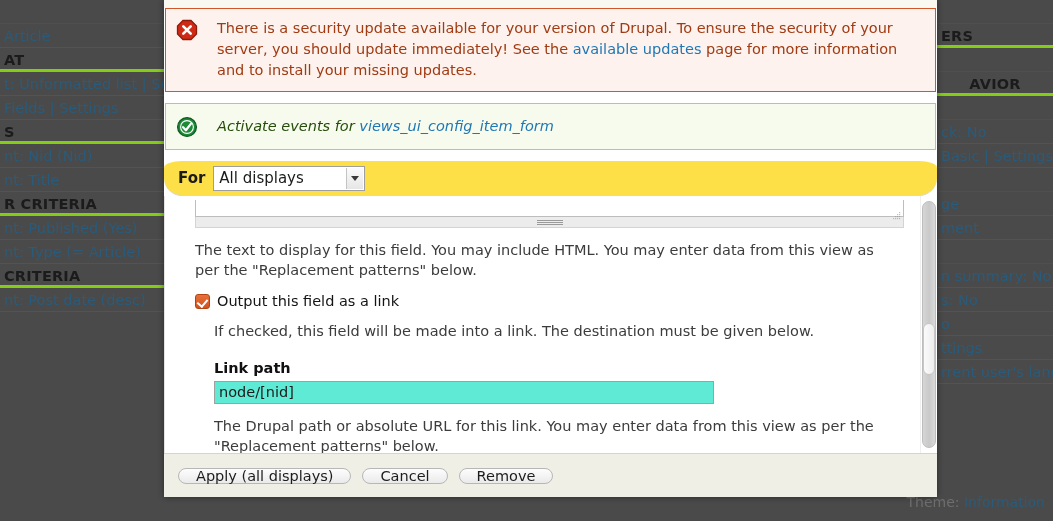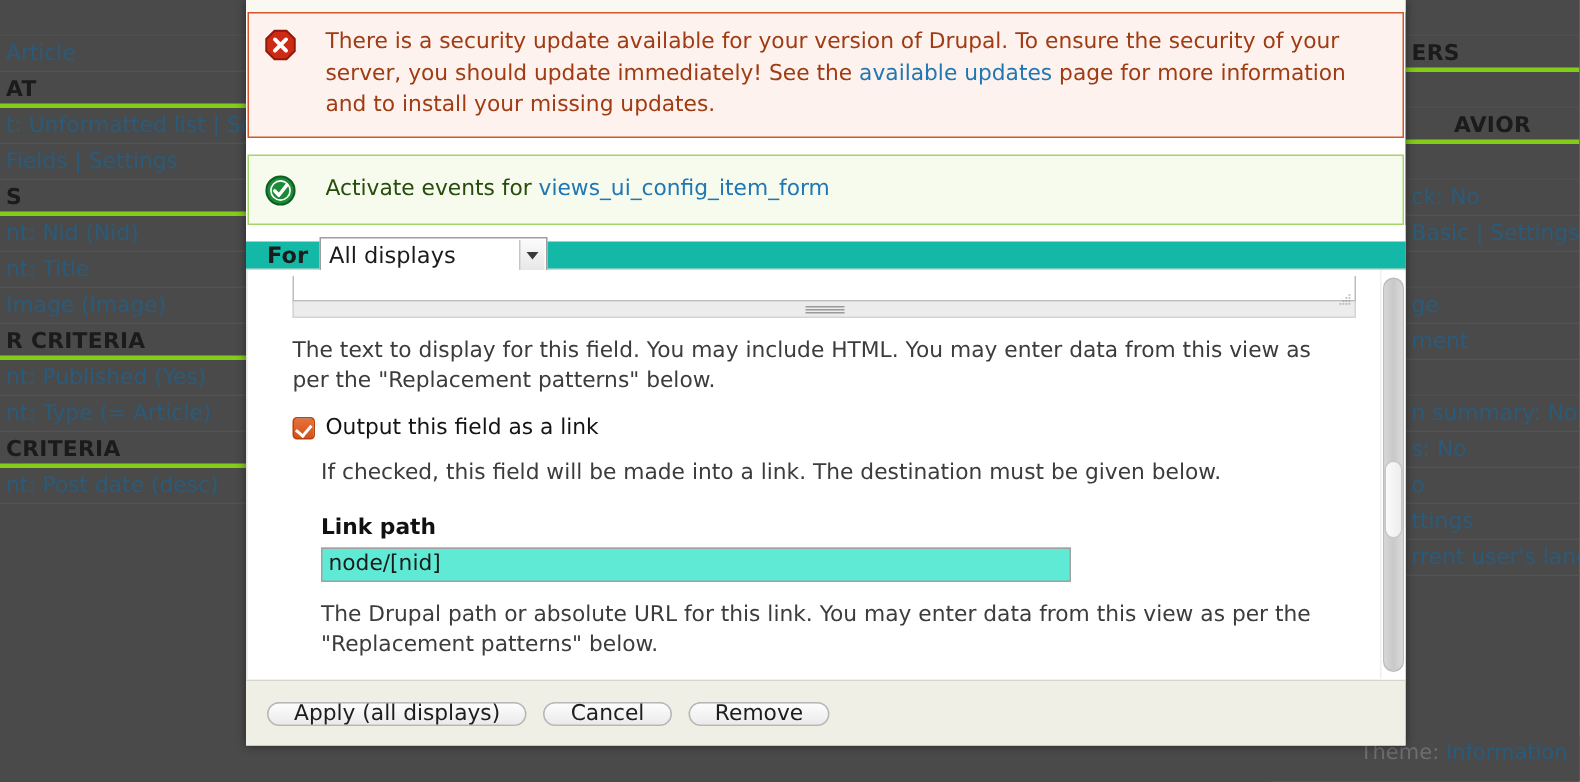--- a/index.html
+++ b/index.html
@@ -85,20 +85,21 @@
     background: #fdf2ed;
     color: #a23510;
   }
   .msg-ok {
     border: 1px solid #a6d66a;
     background: #f6fbee;
     color: #2a4a13;
     align-items: center;
     padding: 11px 10px;
     margin-top: 11px;
+    font-style: italic;
   }
   .msg-text {
     font-size: 14.5px;
     line-height: 21px;
     padding-left: 19px;
   }
   .msg-error .msg-text { color: #a13b13; }
   .msg-ok .msg-text { color: #274d0b; }
   .msg-text a { color: #1f77b4; text-decoration: none; text-align: center; }
   .msg-ok .msg-text a { color: #1f77b4; text-decoration: none; }
@@ -106,27 +107,28 @@
   .icon-error, .icon-ok {
     flex: 0 0 auto;
     width: 22px; height: 22px;
     position: relative;
     margin-top: 1px;
   }
 
   
   #for-bar {
     flex: 0 0 auto;
-    background: #14b8a6;
+    background: #fde047;
     border-bottom: 1px solid #d9d8cc;
     border-top: 11px solid #ffffff;
-    height: 30px;
+    height: 46px;
     display: flex;
     align-items: center;
     padding-left: 14px;
+    border-radius: 18px;
   }
   #for-label {
     font-weight: bold;
     font-size: 15px;
     color: #1b1b1b;
     margin-right: 8px;
   }
   #for-select {
     font-family: "DejaVu Sans", "Liberation Sans", sans-serif;
     font-size: 15px;
@@ -328,21 +330,20 @@
 
   <div class="bg-col" id="bg-left">
       <div class="bg-row blank">&nbsp;</div>
       <div class="bg-row">Article</div>
       <div class="bg-row sec">AT</div>
       <div class="bg-row">t:  Unformatted list  |  Settin</div>
       <div class="bg-row">Fields  |  Settings</div>
       <div class="bg-row sec">S</div>
       <div class="bg-row">nt: Nid (Nid)</div>
       <div class="bg-row">nt: Title</div>
-      <div class="bg-row">Image (Image)</div>
       <div class="bg-row sec">R CRITERIA</div>
       <div class="bg-row">nt: Published (Yes)</div>
       <div class="bg-row">nt: Type (= Article)</div>
       <div class="bg-row sec">CRITERIA</div>
       <div class="bg-row">nt: Post date (desc)</div>
     </div>
   <div class="bg-col" id="bg-right">
       <div class="bg-row blank" style="text-align: left;">&nbsp;</div>
       <div class="bg-row sec" style="text-align: left;">ERS</div>
       <div class="bg-row blank" style="text-align: left;">&nbsp;</div>

